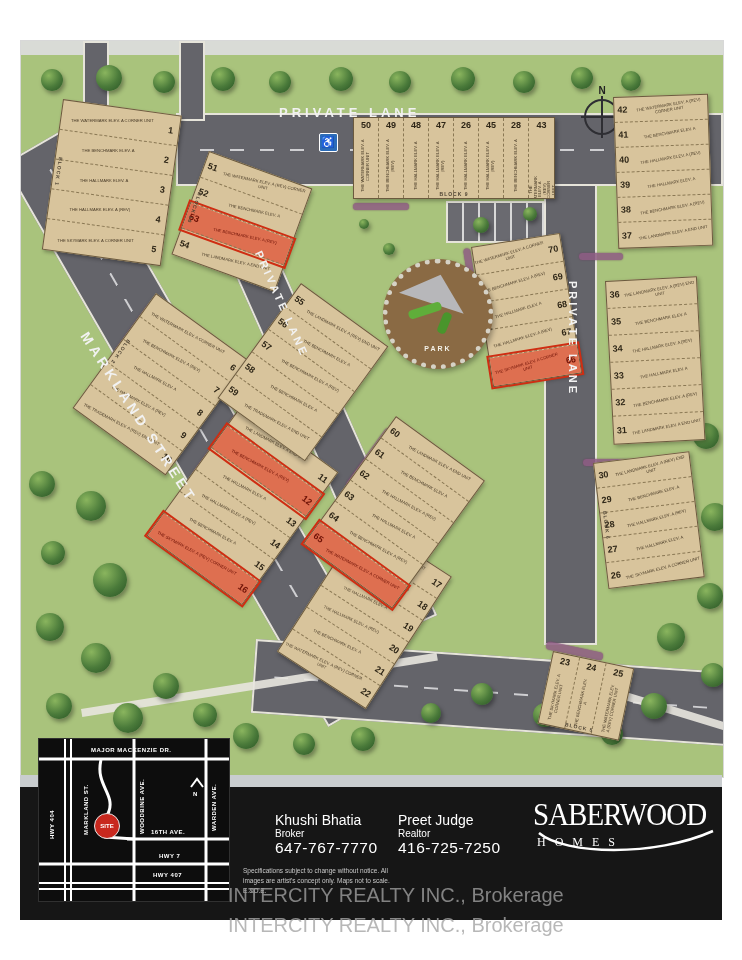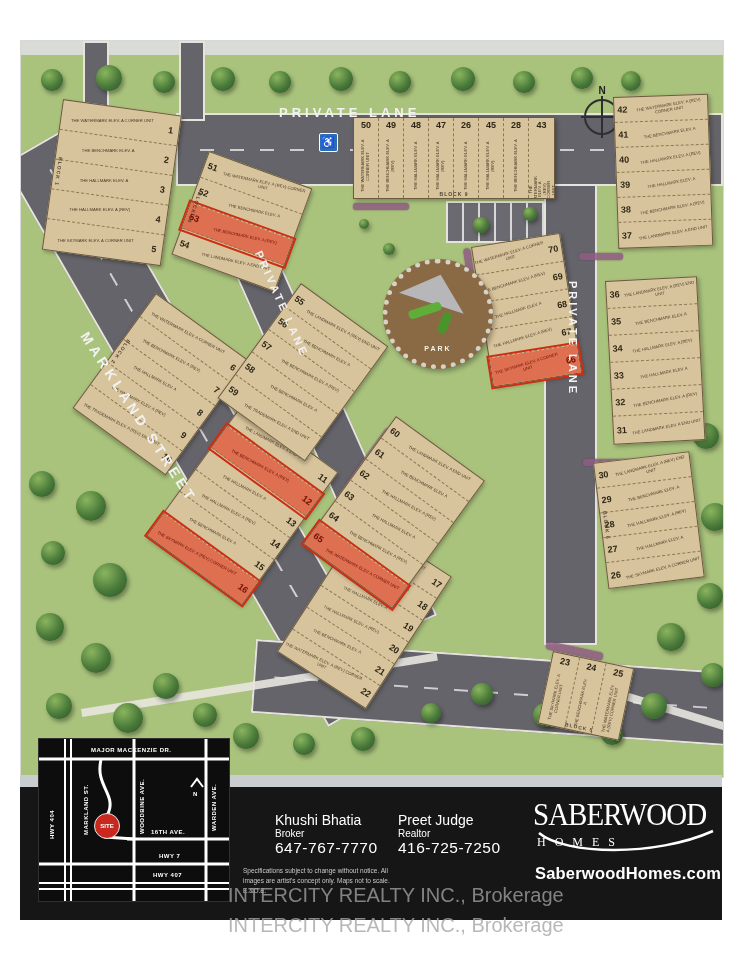--- a/index.html
+++ b/index.html
@@ -527,17 +527,16 @@
 </div>
 
 <div id="disclaimer">Specifications subject to change without notice. All images are artist's concept only. Maps not to scale. E.&amp;O.E.</div>
 
 <div id="brand">
   <div class="bn">SABERWOOD</div>
   <svg width="182" height="30">
     <path d="M4,6 C30,28 120,30 178,4" fill="none" stroke="#fff" stroke-width="2.5"></path>
   </svg>
   <div class="hs">HOMES</div>
-  <div class="web">SaberwoodHomes.com</div>
 </div>
 
 <div class="wm" id="wm1">INTERCITY REALTY INC., Brokerage</div>
 <div class="wm" id="wm2">INTERCITY REALTY INC., Brokerage</div>
 
 </body></html>

